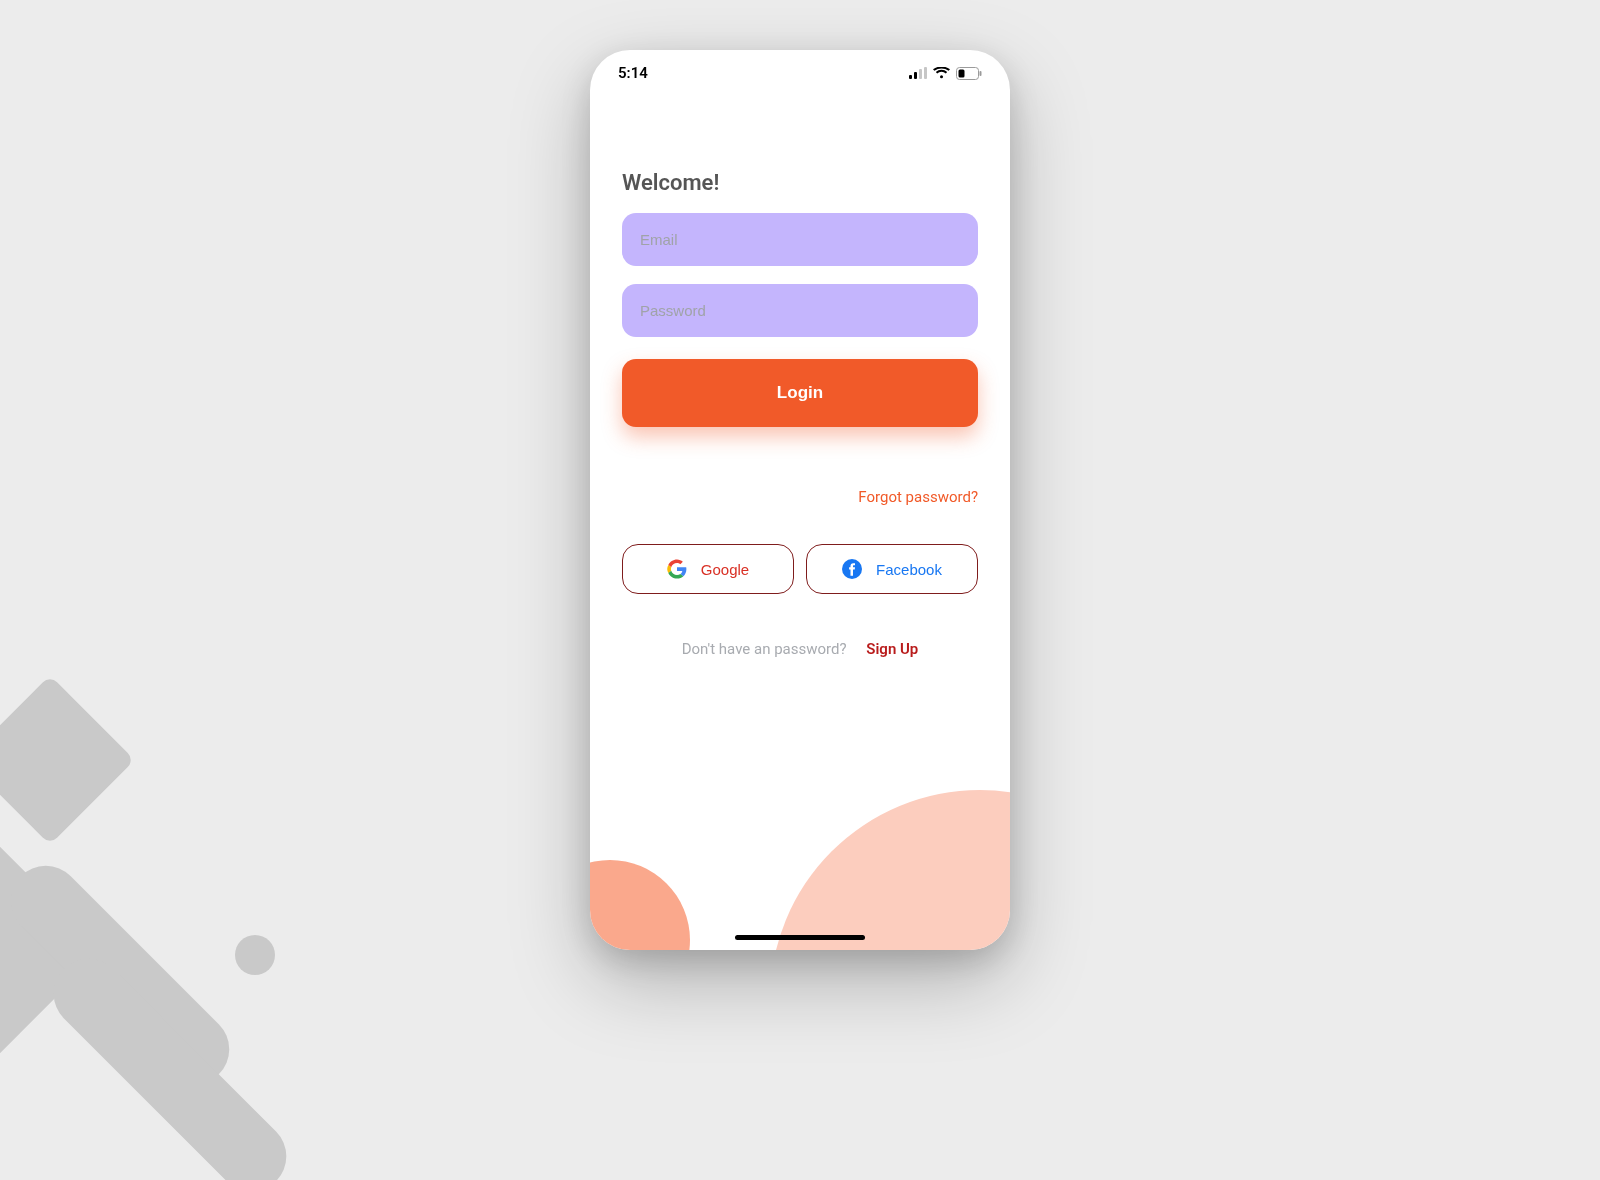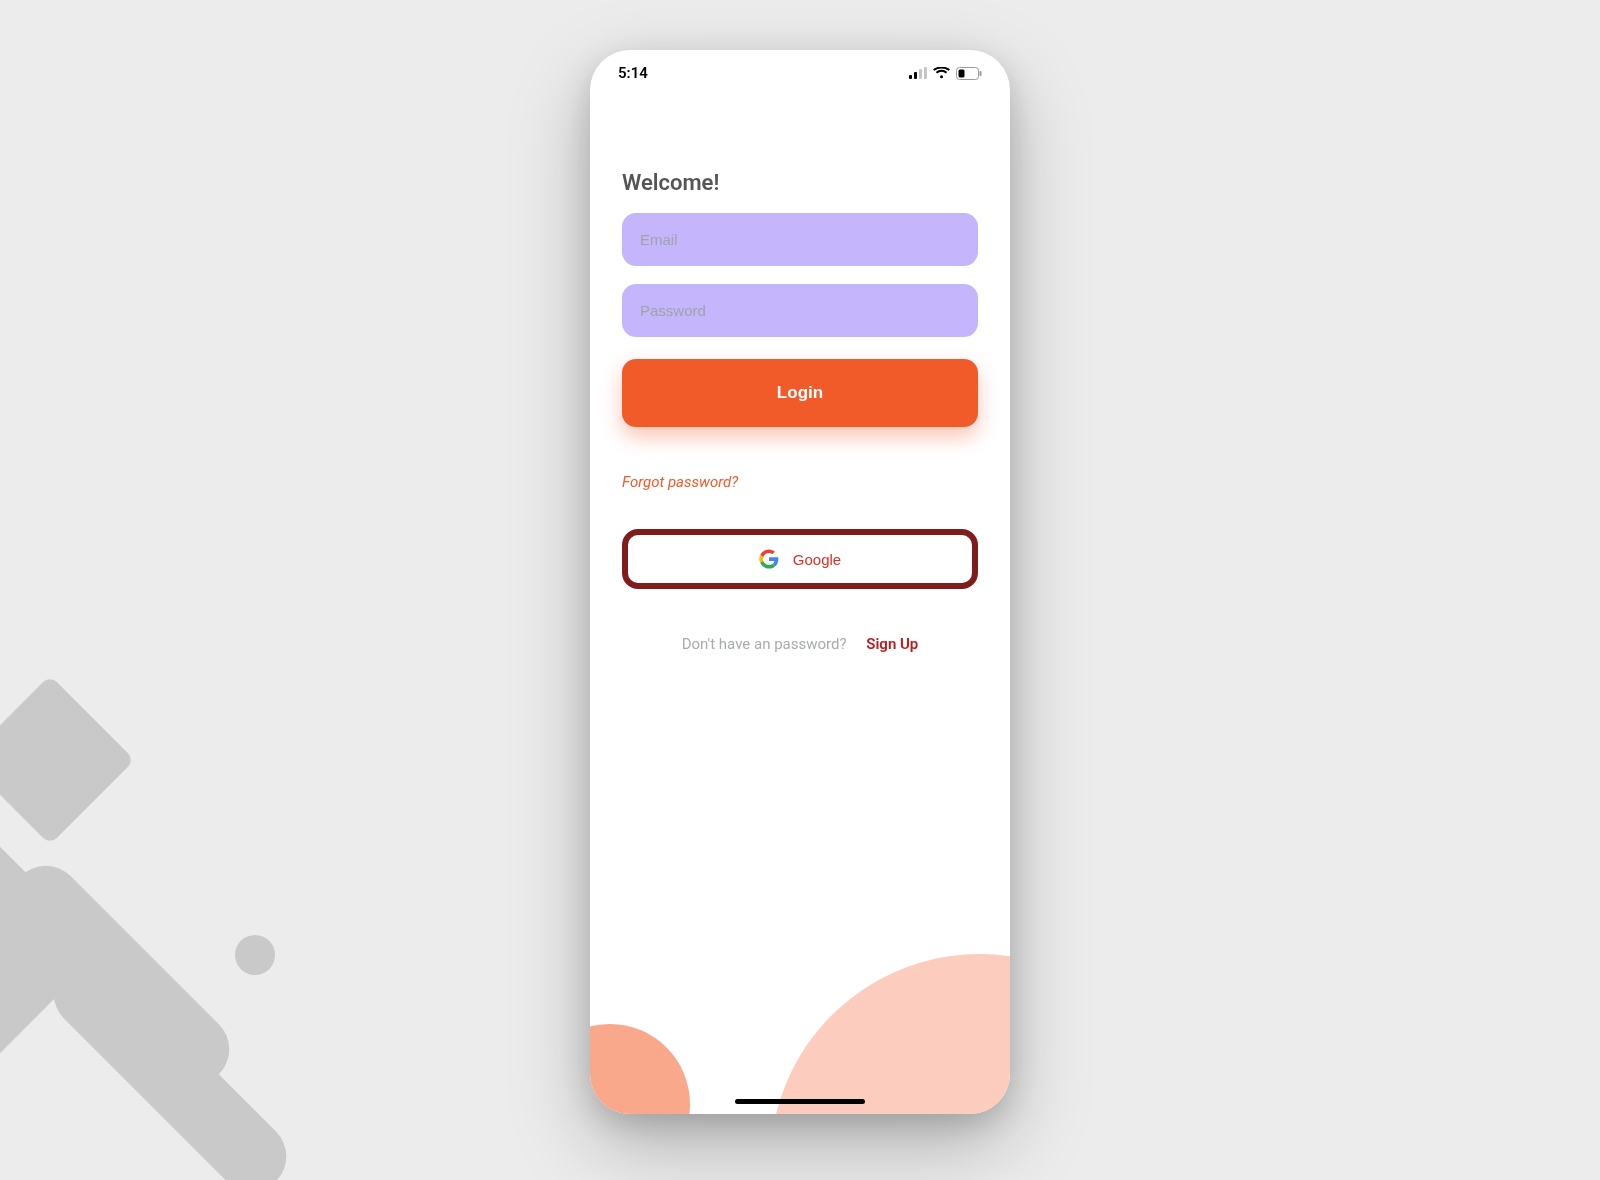--- a/index.html
+++ b/index.html
@@ -48,21 +48,21 @@
     border-radius: 50%;
   }
 
   
   .phone {
     position: absolute;
     left: 50%;
     top: 50px;
     transform: translateX(-50%);
     width: 420px;
-    height: 1064px;
+    height: 900px;
     background: #ffffff;
     border-radius: 40px;
     box-shadow: 0 30px 80px rgba(0,0,0,0.25), 0 10px 30px rgba(0,0,0,0.15);
     overflow: hidden;
   }
 
   
   .phone-circle-big {
     position: absolute;
     width: 420px; height: 420px;
@@ -148,43 +148,42 @@
     font-size: 17px;
     font-weight: 600;
     border: none;
     border-radius: 14px;
     cursor: pointer;
     box-shadow: 0 10px 20px rgba(241,90,41,0.35);
   }
 
   .forgot {
     display: block;
-    text-align: left;
-    margin-top: 46px;
+    text-align: right;
+    margin-top: 61px;
     color: #f15a29;
     font-size: 15px;
     text-decoration: none;
     cursor: pointer;
-    font-style: italic;
   }
 
   .social-row {
     display: flex;
     gap: 12px;
     margin-top: 38px;
   }
   .social-btn {
     flex: 1;
     display: flex;
     align-items: center;
     justify-content: center;
     gap: 14px;
     padding: 14px 10px;
     background: #fff;
-    border: 6px solid #7f1d1d;
+    border: 1px solid #7f1d1d;
     border-radius: 16px;
     cursor: pointer;
     font-size: 15px;
     font-weight: 500;
   }
   .social-btn.google { color: #d93025; }
   .social-btn.facebook { color: #1877f2; }
   .social-btn .ico { width: 20px; height: 20px; display: flex; align-items:center; justify-content:center; }
 
   .signup-row {
@@ -267,20 +266,29 @@
           <svg width="20" height="20" viewBox="0 0 48 48">
             <path fill="#EA4335" d="M24 9.5c3.9 0 6.6 1.7 8.1 3.1l5.9-5.9C34.4 3.1 29.7 1 24 1 14.8 1 6.9 6.4 3.2 14.2l6.9 5.4C11.8 13.6 17.4 9.5 24 9.5z"></path>
             <path fill="#4285F4" d="M46.5 24.5c0-1.6-.1-3.2-.4-4.7H24v9h12.7c-.5 3-2.2 5.5-4.7 7.2l7.2 5.6c4.2-3.9 7.3-9.7 7.3-17.1z"></path>
             <path fill="#FBBC05" d="M10.1 28.4c-.5-1.4-.8-2.9-.8-4.4s.3-3 .8-4.4l-6.9-5.4C1.5 17.5.5 20.6.5 24s1 6.5 2.7 9.8l6.9-5.4z"></path>
             <path fill="#34A853" d="M24 47c6.2 0 11.4-2 15.2-5.5l-7.2-5.6c-2 1.4-4.7 2.3-8 2.3-6.6 0-12.2-4.1-13.9-10.1l-6.9 5.4C6.9 41.6 14.8 47 24 47z"></path>
           </svg>
         </span>
         <span>Google</span>
       </button>
 
+      <button class="social-btn facebook">
+        <span class="ico">
+          <svg width="20" height="20" viewBox="0 0 24 24">
+            <circle cx="12" cy="12" r="12" fill="#1877f2"></circle>
+            <path fill="#fff" d="M15.5 12.5h-2.3V20h-3v-7.5H8.5V10h1.7V8.4c0-1.8 1-3.4 3.4-3.4h2V7.5h-1.4c-.8 0-1 .4-1 1V10h2.4l-.3 2.5z"></path>
+          </svg>
+        </span>
+        <span>Facebook</span>
+      </button>
     </div>
 
     <div class="signup-row">
       <span class="signup-prompt">Don't have an password?</span>
       <a class="signup-link">Sign Up</a>
     </div>
   </div>
 
   <div class="home-indicator"></div>
 </div>

